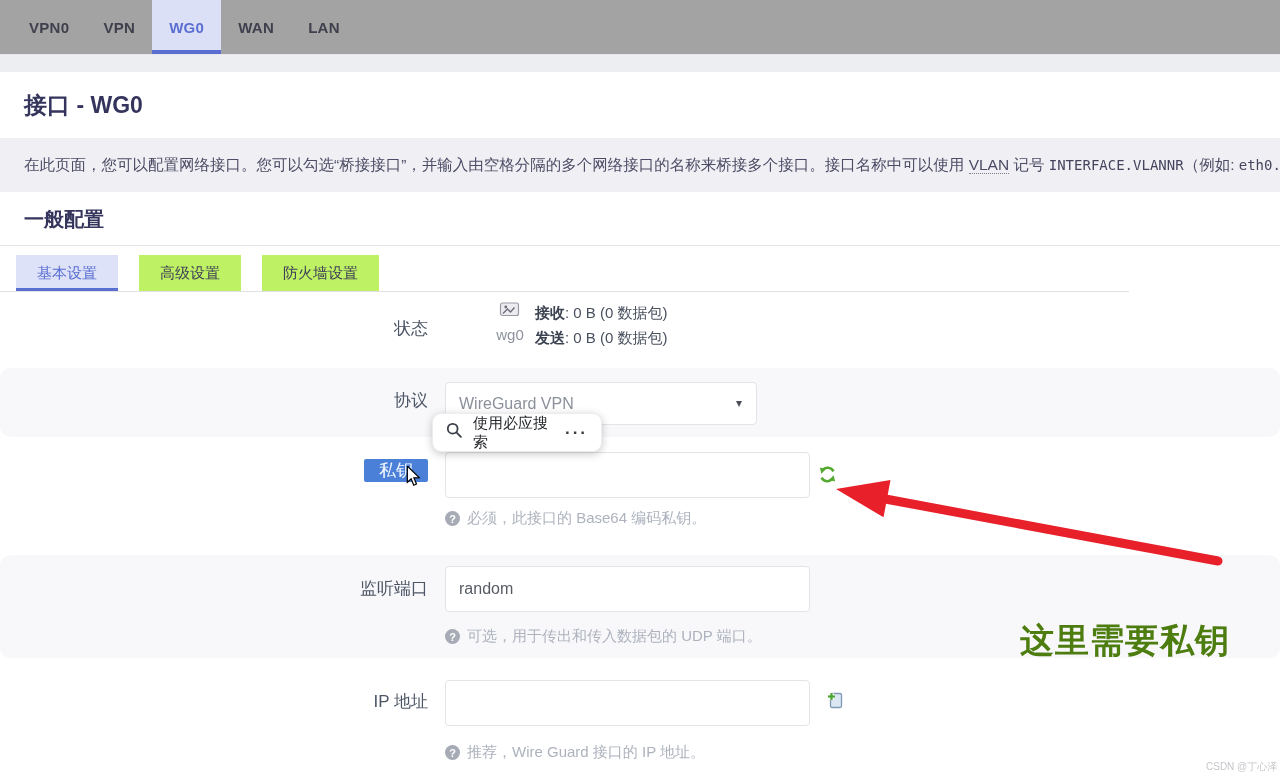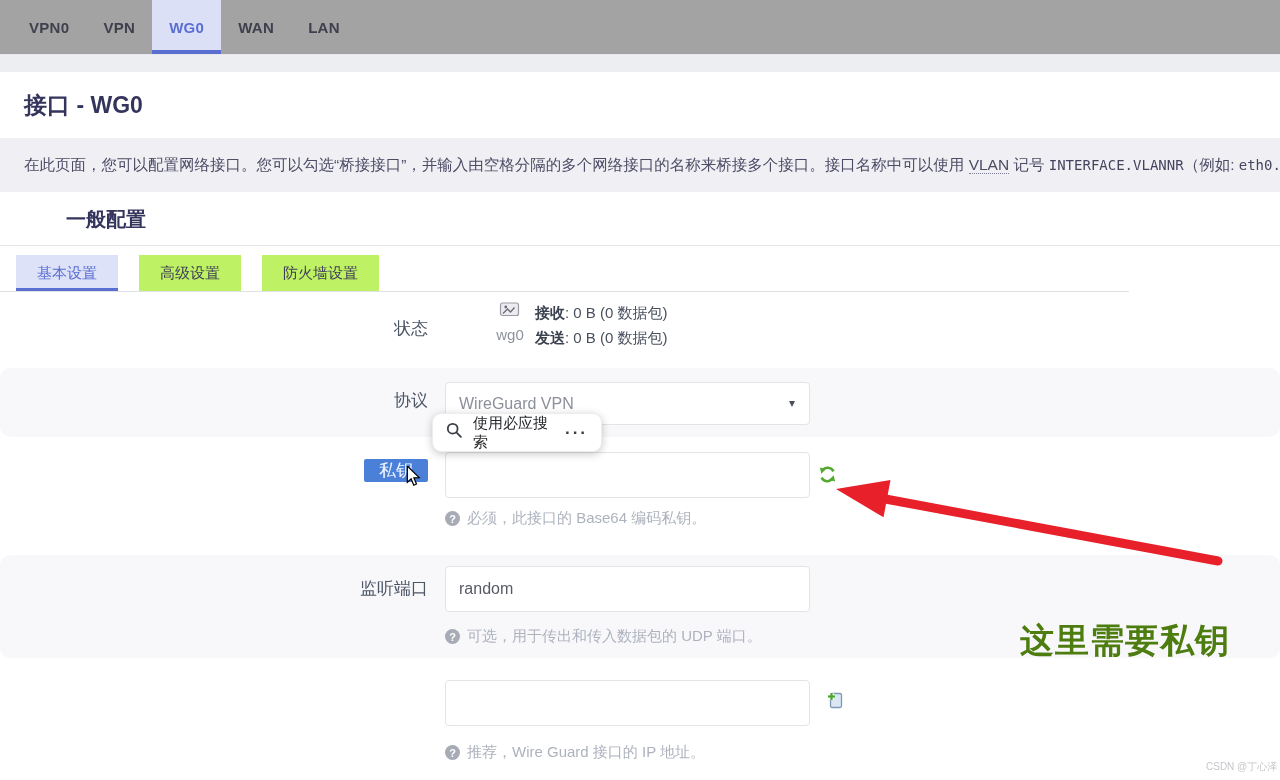--- a/index.html
+++ b/index.html
@@ -18,21 +18,21 @@
   .titlecard { position:absolute; left:0; top:72px; width:1280px; height:66px; background:#fff; }
   .titlecard h1 { padding-left:24px; line-height:66px; font-size:23px; color:#34345c; font-weight:bold; }
 
   .descband { position:absolute; left:0; top:138px; width:1280px; height:54px; background:#f0f0f4;
               line-height:54px; padding-left:24px; font-size:15.5px; color:#4c4c66; white-space:nowrap; }
   .descband .code { font-family:"DejaVu Sans Mono","Liberation Mono",monospace; font-size:14px; color:#44445e; }
   .descband .vlan { border-bottom:1px dotted #7b7b92; }
 
   .sectionhead { position:absolute; left:0; top:192px; width:1280px; height:54px; background:#fff;
                  border-bottom:1px solid #e4e4e9; }
-  .sectionhead h2 { padding-left:24px; line-height:54px; font-size:20px; color:#34345c; font-weight:bold;margin-left:42px; }
+  .sectionhead h2 { padding-left:24px; line-height:54px; font-size:20px; color:#34345c; font-weight:bold; }
 
   .subtabrow { position:absolute; left:0; top:246px; width:1129px; height:46px;
                border-bottom:1px solid #e0e0e6; display:flex; align-items:flex-end; padding-left:16px; gap:21px; }
   .subtab { height:36px; padding:0 21px; display:flex; align-items:center; font-size:15px;
             background:#bef264; color:#3e3e58; cursor:pointer; }
   .subtab.active { background:#dde2f8; color:#5a6ed2; box-shadow:inset 0 -3px 0 #5a6ed2; }
 
   
   .frow { position:absolute; left:0; width:1280px; }
   .row-status   { top:292px; height:76px;  background:#fff; }
@@ -43,21 +43,21 @@
 
   .flabel { position:absolute; left:0; width:428px; text-align:right; font-size:17px; color:#4d5666; }
 
   .status-block { position:absolute; left:494px; top:8px; display:flex; gap:9px; }
   .dev-col { display:flex; flex-direction:column; align-items:center; width:32px; }
   .dev-col .devname { font-size:15px; color:#8d929c; margin-top:4px; }
   .stat-lines { display:flex; flex-direction:column; }
   .stat-line { font-size:15px; color:#49505e; line-height:25px; }
   .stat-line b { color:#3b4250; }
 
-  .selectbox { position:absolute; left:445px; top:14px; width:365px; height:43px; background:#fff;
+  .selectbox { position:absolute; left:445px; top:14px; width:312px; height:43px; background:#fff;
                border:1px solid #e3e3e8; border-radius:4px; cursor:pointer; }
   .selectbox .selval { line-height:41px; padding-left:13px; font-size:16px; color:#8b909b; }
   .selectbox .caret { position:absolute; right:14px; top:0; line-height:41px; font-size:12px; color:#4a4f58; }
 
   .tinput { position:absolute; left:445px; width:365px; height:46px; background:#fff;
             border:1px solid #e4e4e8; border-radius:4px; font-size:16px; padding-left:13px;
             color:#303540; font-family:"Liberation Sans",sans-serif; outline:none; }
   .tinput::placeholder { color:#565b64; opacity:1; }
 
   .helper { position:absolute; left:445px; display:flex; align-items:center; gap:7px;
@@ -162,20 +162,21 @@
 <div class="frow row-listen">
   <div class="flabel" style="top:22px;">监听端口</div>
   <input class="tinput" style="top: 11px;" type="text" placeholder="random">
   <div class="helper" style="top:72px;">
     <span class="qicon">?</span>
     <span>可选，用于传出和传入数据包的 UDP 端口。</span>
   </div>
 </div>
 
 <div class="frow row-ip">
+  <div class="flabel" style="top:32px;">IP 地址</div>
   <input class="tinput" style="top: 22px;" type="text" value="">
   <span class="iconbtn" style="left:826px; top:33px;">
     <svg width="18" height="18" viewBox="0 0 18 18">
       <rect x="4.5" y="2.5" width="11" height="14" rx="1.5" fill="#dbe7f3" stroke="#7f98b5" stroke-width="1.3"></rect>
       <line x1="2" y1="5.5" x2="9" y2="5.5" stroke="#fff" stroke-width="4"></line>
       <line x1="5.5" y1="2" x2="5.5" y2="9" stroke="#fff" stroke-width="4"></line>
       <line x1="2" y1="5.5" x2="9" y2="5.5" stroke="#49a52e" stroke-width="2.2"></line>
       <line x1="5.5" y1="2" x2="5.5" y2="9" stroke="#49a52e" stroke-width="2.2"></line>
     </svg>
   </span>

